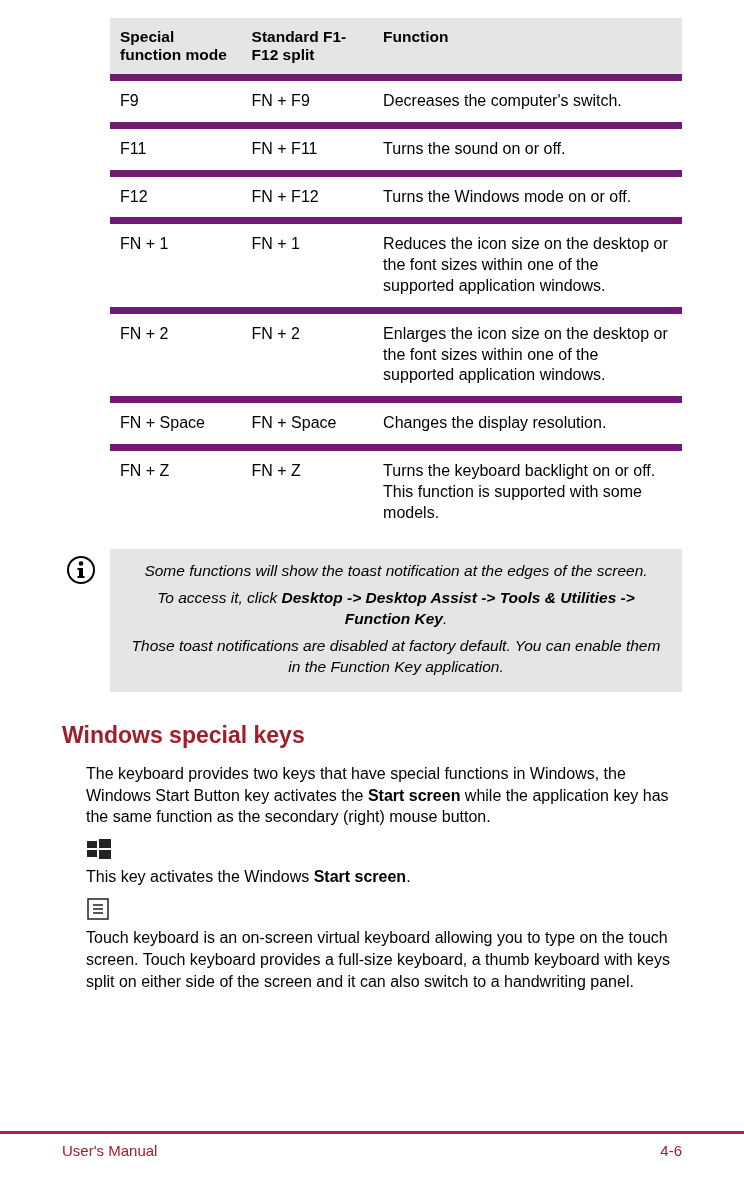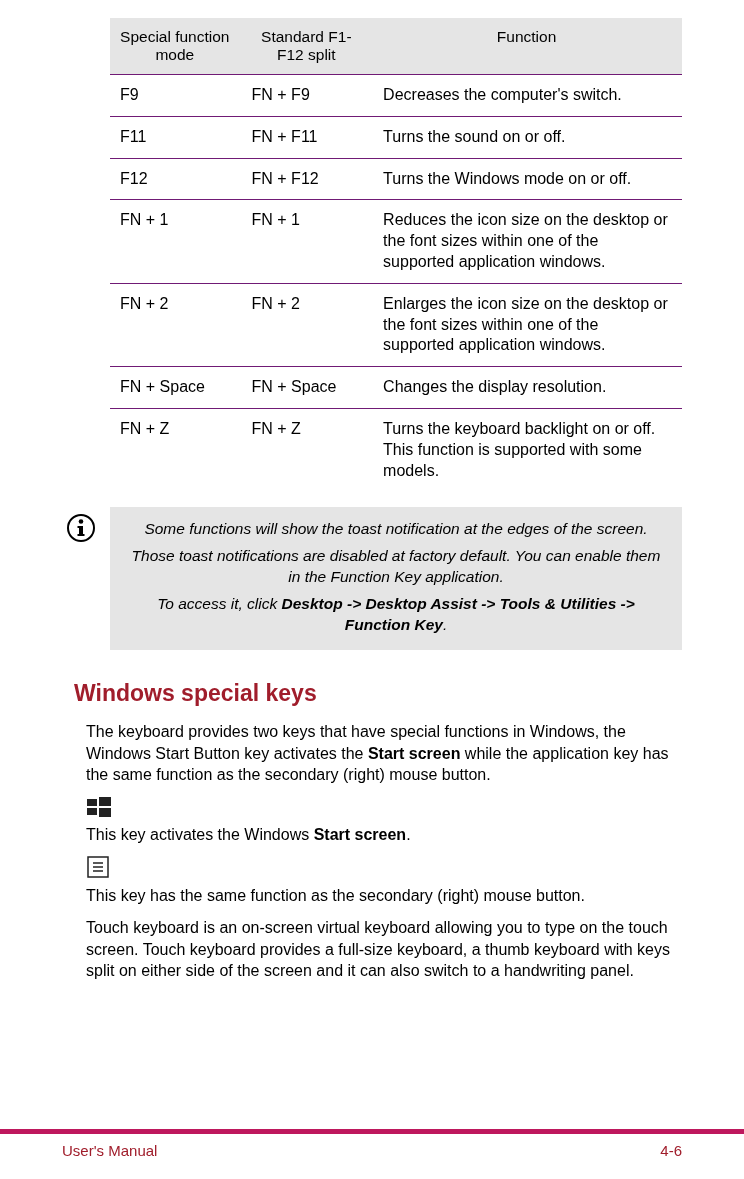--- a/index.html
+++ b/index.html
@@ -23,32 +23,32 @@
       margin-left: 48px;
     }
     table {
       width: 100%;
       border-collapse: collapse;
     }
     thead tr {
       background: #e5e5e5;
     }
     thead th {
-      text-align: center;
-      font-weight: normal;
+      text-align: left;
+      font-weight: bold;
       padding: 10px 12px 10px 10px;
       vertical-align: top;
       font-size: 15.5px;
     }
     thead th:nth-child(1) { width: 23%; }
     thead th:nth-child(2) { width: 23%; }
     thead th:nth-child(3) { width: 54%; }
     tbody td {
       padding: 10px 12px 10px 10px;
-      border-top: 1px solid #701a75;
+      border-top: 7px solid #701a75;
       vertical-align: top;
       font-size: 16px;
       line-height: 1.3;
     }
     .note-box {
       background: #e5e5e5;
       padding: 12px 14px 14px 14px;
       margin-top: 16px;
       font-style: italic;
       font-size: 15.5px;
@@ -69,21 +69,21 @@
       height: 30px;
     }
     .info-icon svg {
       width: 30px;
       height: 30px;
     }
     h2.section {
       color: #a01d2b;
       font-size: 23px;
       font-weight: bold;
-      margin: 30px 0 14px 12px;
+      margin: 30px 0 14px 0;
     }
     .body-text {
       margin-left: 24px;
       font-size: 16px;
       line-height: 1.35;
     }
     .body-text p {
       margin-bottom: 10px;
     }
     .body-text strong { font-weight: bold; }
@@ -92,21 +92,21 @@
       margin: 2px 0 6px 0;
     }
     .key-icon svg {
       display: block;
     }
     .footer {
       position: absolute;
       bottom: 20px;
       left: 0;
       right: 0;
-      border-top: 5px solid #be185d;
+      border-top: 3px solid #be185d;
       padding: 8px 62px 0 62px;
       display: flex;
       justify-content: space-between;
       color: #a01d2b;
       font-size: 15px;
     }
   </style>
 </head>
 <body>
 
@@ -164,24 +164,24 @@
       <div class="info-icon">
         <svg viewBox="0 0 30 30">
           <circle cx="15" cy="15" r="13" fill="none" stroke="#000" stroke-width="2"></circle>
           <circle cx="15" cy="8.5" r="2.3" fill="#000"></circle>
           <rect x="13" y="13" width="4" height="10" fill="#000"></rect>
           <rect x="11.5" y="13" width="5" height="2" fill="#000"></rect>
           <rect x="11.5" y="21" width="7" height="2" fill="#000"></rect>
         </svg>
       </div>
       <p>Some functions will show the toast notification at the edges of the screen.</p>
-      <p>Those toast notifications are disabled at factory default. You can enable them in the Function Key application.</p>
       <p>
         <span>To access it, click </span><strong>Desktop -&gt; Desktop Assist -&gt; Tools &amp; Utilities -&gt; Function Key</strong><span>.</span>
       </p>
+      <p>Those toast notifications are disabled at factory default. You can enable them in the Function Key application.</p>
     </div>
   </div>
 
   <h2 class="section">Windows special keys</h2>
   <div class="body-text">
     <p>
       <span>The keyboard provides two keys that have special functions in Windows, the Windows Start Button key activates the </span><strong>Start screen</strong><span> while the application key has the same function as the secondary (right) mouse button.</span>
     </p>
     <span class="key-icon">
       <svg width="26" height="22" viewBox="0 0 26 22">
@@ -195,21 +195,20 @@
       <span>This key activates the Windows </span><strong>Start screen</strong><span>.</span>
     </p>
     <span class="key-icon">
       <svg width="24" height="24" viewBox="0 0 24 24">
         <rect x="2" y="2" width="20" height="20" fill="none" stroke="#222" stroke-width="1.5"></rect>
         <line x1="7" y1="8" x2="17" y2="8" stroke="#222" stroke-width="1.5"></line>
         <line x1="7" y1="12" x2="17" y2="12" stroke="#222" stroke-width="1.5"></line>
         <line x1="7" y1="16" x2="17" y2="16" stroke="#222" stroke-width="1.5"></line>
       </svg>
     </span>
-    <p>This key has the same function as the secondary (right) mouse button.</p>
   </div>
 
   <div class="body-text">
     <p>Touch keyboard is an on-screen virtual keyboard allowing you to type on the touch screen. Touch keyboard provides a full-size keyboard, a thumb keyboard with keys split on either side of the screen and it can also switch to a handwriting panel.</p>
   </div>
 
 </div>
 
 <div class="footer">
   <span>User's Manual</span>

